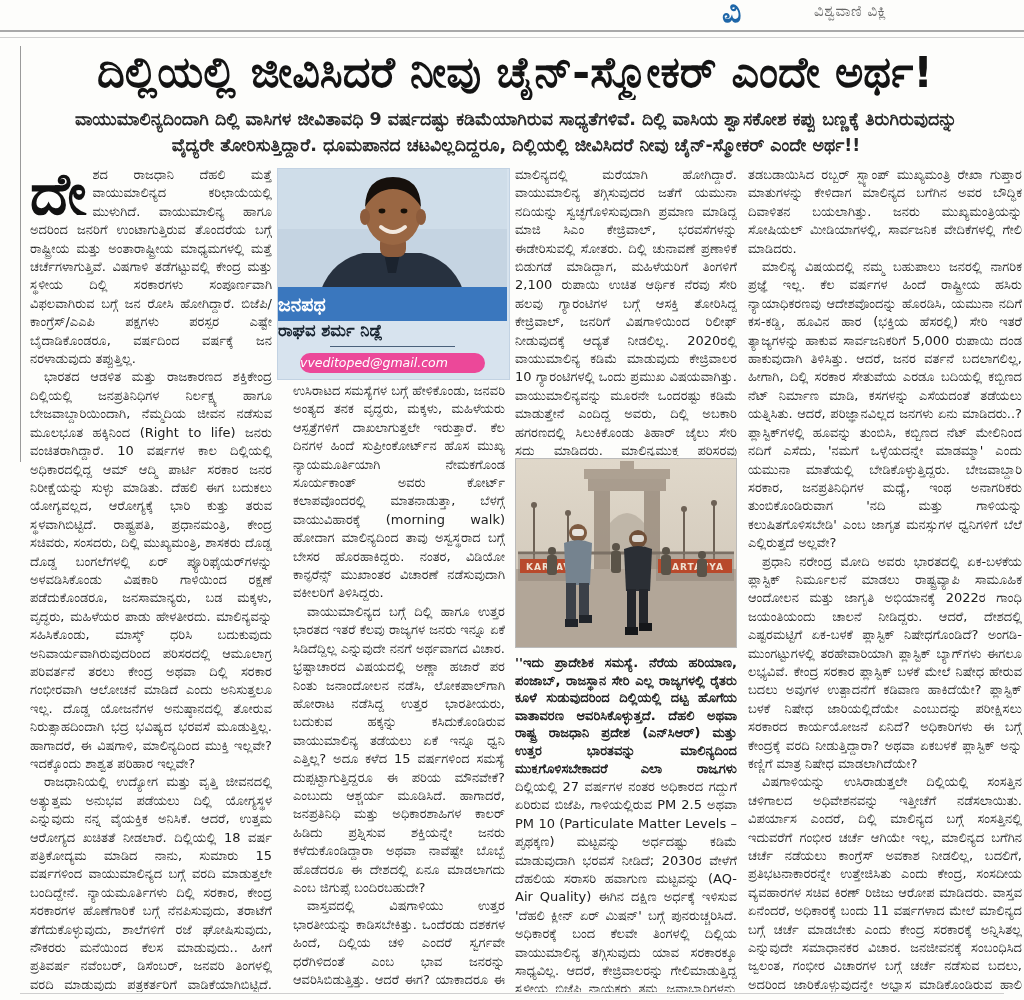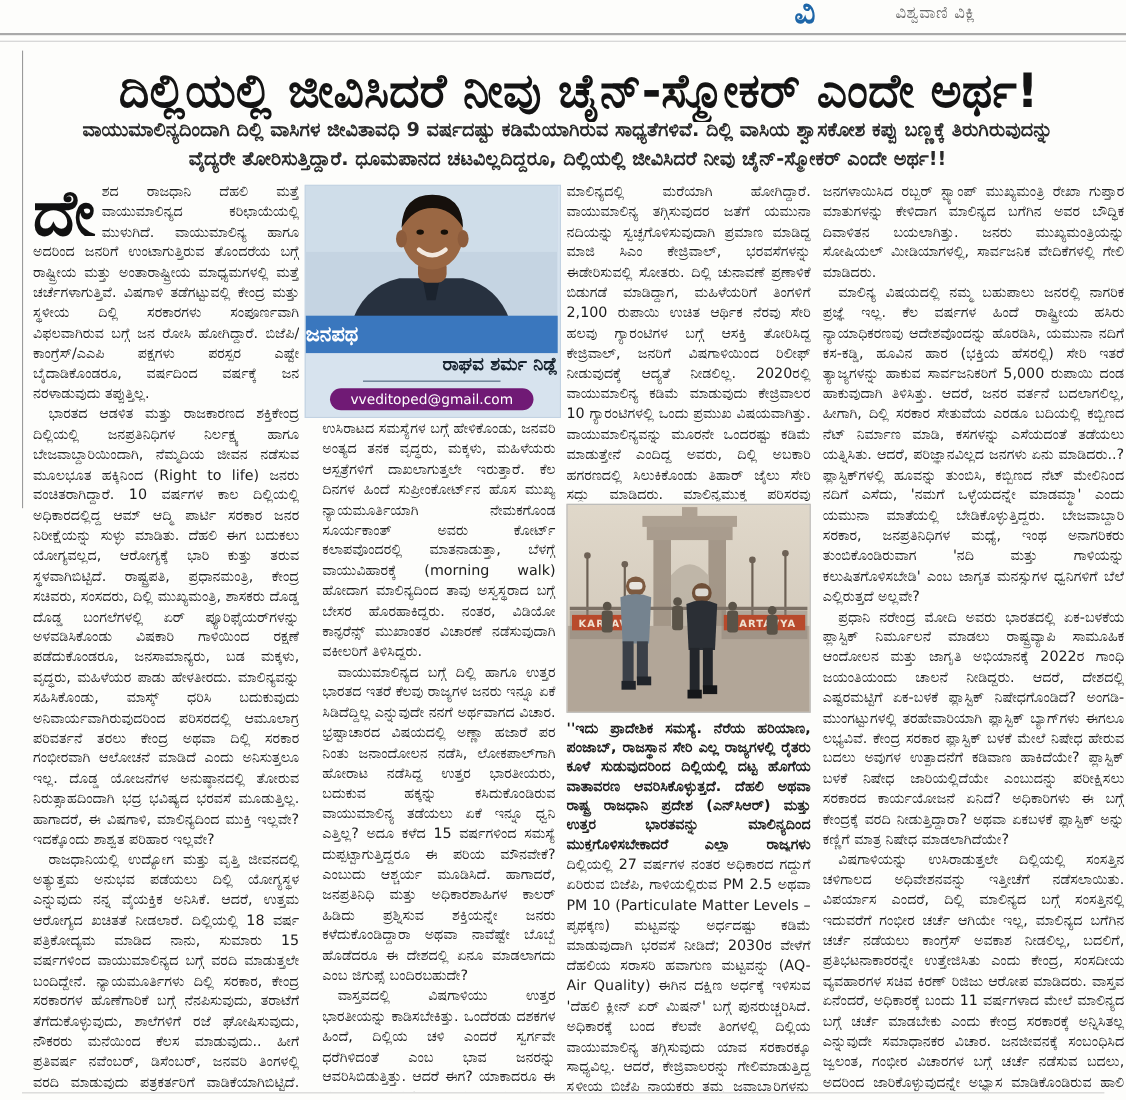--- a/index.html
+++ b/index.html
@@ -22,45 +22,45 @@
   .col p{margin:0;}
   .col p + p{text-indent:14px;}
   .dropcap{float:left;font-size:58px;line-height:52px;font-weight:bold;color:#111;
            padding-right:6px;padding-top:2px;}
   
   .author-box{position:absolute;left:277px;top:168px;width:231px;height:210px;
               background:#d7e3ee;border:1px solid #c2d2e2;}
   .author-photo{position:absolute;left:0;top:0;width:229px;height:130px;overflow:hidden;}
   .author-band{position:absolute;left:0;top:118px;width:229px;height:34px;background:#3a77be;
                color:#fff;font-size:19px;font-weight:bold;text-align:left;line-height:34px;}
-  .author-name{position:absolute;left:0;top:152px;width:229px;text-align:right;
+  .author-name{position:absolute;left:0;top:152px;width:229px;text-align:left;
                font-size:16.5px;font-weight:bold;color:#16222e;}
   .author-name-rule{position:absolute;left:52px;top:177px;width:125px;height:1px;background:#49607a;}
-  .author-email{position:absolute;left:22px;top:184px;width:185px;height:20px;background:#701a75;
-                border-radius:10px;color:#fff;font-size:12.5px;text-align:center;line-height:20px;
-                font-family:"DejaVu Sans","Liberation Sans",sans-serif;}
+  .author-email{position:absolute;left:22px;top:184px;width:185px;height:20px;background:#ec4899;
+                border-radius:10px;color:#fff;font-size:12.5px;text-align:left;line-height:20px;
+                font-family:"DejaVu Sans","Liberation Sans",sans-serif;font-style:italic;}
   
   .article-photo{position:absolute;left:515px;top:458px;width:222px;height:190px;
                  border:1px solid #bbb;box-sizing:border-box;background:#d8d0c3;}
   .caption{position:absolute;left:515px;top:654px;width:222px;height:120px;
            font-size:13px;font-weight:bold;line-height:17.6px;text-align:justify;color:#1a1a1a;
            overflow:hidden;}
   .rule-bottom{position:absolute;left:20px;top:993px;width:984px;height:1px;background:#cfcfcf;}
 </style>
 </head>
 <body>
 
 <div class="page">
 
   <div class="masthead-logo">ವಿ</div>
   <div class="masthead-tagline">ವಿಶ್ವವಾಣಿ ವಿಕ್ಲಿ</div>
   <div class="rule-top"></div>
 
   <div class="left-rule"></div>
-  <h1 class="headline" style="margin:11px;">ದಿಲ್ಲಿಯಲ್ಲಿ ಜೀವಿಸಿದರೆ ನೀವು ಚೈನ್-ಸ್ಮೋಕರ್ ಎಂದೇ ಅರ್ಥ!</h1>
+  <h1 class="headline" style="margin:0;">ದಿಲ್ಲಿಯಲ್ಲಿ ಜೀವಿಸಿದರೆ ನೀವು ಚೈನ್-ಸ್ಮೋಕರ್ ಎಂದೇ ಅರ್ಥ!</h1>
   <div class="standfirst">ವಾಯುಮಾಲಿನ್ಯದಿಂದಾಗಿ ದಿಲ್ಲಿ ವಾಸಿಗಳ ಜೀವಿತಾವಧಿ 9 ವರ್ಷದಷ್ಟು ಕಡಿಮೆಯಾಗಿರುವ ಸಾಧ್ಯತೆಗಳಿವೆ. ದಿಲ್ಲಿ ವಾಸಿಯ ಶ್ವಾಸಕೋಶ ಕಪ್ಪು ಬಣ್ಣಕ್ಕೆ ತಿರುಗಿರುವುದನ್ನು ವೈದ್ಯರೇ ತೋರಿಸುತ್ತಿದ್ದಾರೆ. ಧೂಮಪಾನದ ಚಟವಿಲ್ಲದಿದ್ದರೂ, ದಿಲ್ಲಿಯಲ್ಲಿ ಜೀವಿಸಿದರೆ ನೀವು ಚೈನ್-ಸ್ಮೋಕರ್ ಎಂದೇ ಅರ್ಥ!!</div>
 
   <div class="col" style="left:30px;top:166px;width:242px;height:826px;">
     <p style="margin:0;">
       <span class="dropcap">ದೇ</span><span>ಶದ ರಾಜಧಾನಿ ದೆಹಲಿ ಮತ್ತೆ ವಾಯುಮಾಲಿನ್ಯದ ಕರಿಛಾಯೆಯಲ್ಲಿ ಮುಳುಗಿದೆ. ವಾಯುಮಾಲಿನ್ಯ ಹಾಗೂ ಅದರಿಂದ ಜನರಿಗೆ ಉಂಟಾಗುತ್ತಿರುವ ತೊಂದರೆಯ ಬಗ್ಗೆ ರಾಷ್ಟ್ರೀಯ ಮತ್ತು ಅಂತಾರಾಷ್ಟ್ರೀಯ ಮಾಧ್ಯಮಗಳಲ್ಲಿ ಮತ್ತೆ ಚರ್ಚೆಗಳಾಗುತ್ತಿವೆ. ವಿಷಗಾಳಿ ತಡೆಗಟ್ಟುವಲ್ಲಿ ಕೇಂದ್ರ ಮತ್ತು ಸ್ಥಳೀಯ ದಿಲ್ಲಿ ಸರಕಾರಗಳು ಸಂಪೂರ್ಣವಾಗಿ ವಿಫಲವಾಗಿರುವ ಬಗ್ಗೆ ಜನ ರೋಸಿ ಹೋಗಿದ್ದಾರೆ. ಬಿಜೆಪಿ/ಕಾಂಗ್ರೆಸ್/ಎಎಪಿ ಪಕ್ಷಗಳು ಪರಸ್ಪರ ಎಷ್ಟೇ ಬೈದಾಡಿಕೊಂಡರೂ, ವರ್ಷದಿಂದ ವರ್ಷಕ್ಕೆ ಜನ ನರಳಾಡುವುದು ತಪ್ಪುತ್ತಿಲ್ಲ.</span>
     </p>
     <p>ಭಾರತದ ಆಡಳಿತ ಮತ್ತು ರಾಜಕಾರಣದ ಶಕ್ತಿಕೇಂದ್ರ ದಿಲ್ಲಿಯಲ್ಲಿ ಜನಪ್ರತಿನಿಧಿಗಳ ನಿರ್ಲಕ್ಷ್ಯ ಹಾಗೂ ಬೇಜವಾಬ್ದಾರಿಯಿಂದಾಗಿ, ನೆಮ್ಮದಿಯ ಜೀವನ ನಡೆಸುವ ಮೂಲಭೂತ ಹಕ್ಕಿನಿಂದ (Right to life) ಜನರು ವಂಚಿತರಾಗಿದ್ದಾರೆ. 10 ವರ್ಷಗಳ ಕಾಲ ದಿಲ್ಲಿಯಲ್ಲಿ ಅಧಿಕಾರದಲ್ಲಿದ್ದ ಆಮ್ ಆದ್ಮಿ ಪಾರ್ಟಿ ಸರಕಾರ ಜನರ ನಿರೀಕ್ಷೆಯನ್ನು ಸುಳ್ಳು ಮಾಡಿತು. ದೆಹಲಿ ಈಗ ಬದುಕಲು ಯೋಗ್ಯವಲ್ಲದ, ಆರೋಗ್ಯಕ್ಕೆ ಭಾರಿ ಕುತ್ತು ತರುವ ಸ್ಥಳವಾಗಿಬಿಟ್ಟಿದೆ. ರಾಷ್ಟ್ರಪತಿ, ಪ್ರಧಾನಮಂತ್ರಿ, ಕೇಂದ್ರ ಸಚಿವರು, ಸಂಸದರು, ದಿಲ್ಲಿ ಮುಖ್ಯಮಂತ್ರಿ, ಶಾಸಕರು ದೊಡ್ಡ ದೊಡ್ಡ ಬಂಗಲೆಗಳಲ್ಲಿ ಏರ್ ಪ್ಯೂರಿಫೈಯರ್‌ಗಳನ್ನು ಅಳವಡಿಸಿಕೊಂಡು ವಿಷಕಾರಿ ಗಾಳಿಯಿಂದ ರಕ್ಷಣೆ ಪಡೆದುಕೊಂಡರೂ, ಜನಸಾಮಾನ್ಯರು, ಬಡ ಮಕ್ಕಳು, ವೃದ್ಧರು, ಮಹಿಳೆಯರ ಪಾಡು ಹೇಳತೀರದು. ಮಾಲಿನ್ಯವನ್ನು ಸಹಿಸಿಕೊಂಡು, ಮಾಸ್ಕ್ ಧರಿಸಿ ಬದುಕುವುದು ಅನಿವಾರ್ಯವಾಗಿರುವುದರಿಂದ ಪರಿಸರದಲ್ಲಿ ಆಮೂಲಾಗ್ರ ಪರಿವರ್ತನೆ ತರಲು ಕೇಂದ್ರ ಅಥವಾ ದಿಲ್ಲಿ ಸರಕಾರ ಗಂಭೀರವಾಗಿ ಆಲೋಚನೆ ಮಾಡಿದೆ ಎಂದು ಅನಿಸುತ್ತಲೂ ಇಲ್ಲ. ದೊಡ್ಡ ಯೋಜನೆಗಳ ಅನುಷ್ಠಾನದಲ್ಲಿ ತೋರುವ ನಿರುತ್ಸಾಹದಿಂದಾಗಿ ಭದ್ರ ಭವಿಷ್ಯದ ಭರವಸೆ ಮೂಡುತ್ತಿಲ್ಲ. ಹಾಗಾದರೆ, ಈ ವಿಷಗಾಳಿ, ಮಾಲಿನ್ಯದಿಂದ ಮುಕ್ತಿ ಇಲ್ಲವೇ? ಇದಕ್ಕೊಂದು ಶಾಶ್ವತ ಪರಿಹಾರ ಇಲ್ಲವೇ?</p>
       <p>ರಾಜಧಾನಿಯಲ್ಲಿ ಉದ್ಯೋಗ ಮತ್ತು ವೃತ್ತಿ ಜೀವನದಲ್ಲಿ ಅತ್ಯುತ್ತಮ ಅನುಭವ ಪಡೆಯಲು ದಿಲ್ಲಿ ಯೋಗ್ಯಸ್ಥಳ ಎನ್ನುವುದು ನನ್ನ ವೈಯಕ್ತಿಕ ಅನಿಸಿಕೆ. ಆದರೆ, ಉತ್ತಮ ಆರೋಗ್ಯದ ಖಚಿತತೆ ನೀಡಲಾರೆ. ದಿಲ್ಲಿಯಲ್ಲಿ 18 ವರ್ಷ ಪತ್ರಿಕೋದ್ಯಮ ಮಾಡಿದ ನಾನು, ಸುಮಾರು 15 ವರ್ಷಗಳಿಂದ ವಾಯುಮಾಲಿನ್ಯದ ಬಗ್ಗೆ ವರದಿ ಮಾಡುತ್ತಲೇ ಬಂದಿದ್ದೇನೆ. ನ್ಯಾಯಮೂರ್ತಿಗಳು ದಿಲ್ಲಿ ಸರಕಾರ, ಕೇಂದ್ರ ಸರಕಾರಗಳ ಹೊಣೆಗಾರಿಕೆ ಬಗ್ಗೆ ನೆನಪಿಸುವುದು, ತರಾಟೆಗೆ ತೆಗೆದುಕೊಳ್ಳುವುದು, ಶಾಲೆಗಳಿಗೆ ರಜೆ ಘೋಷಿಸುವುದು, ನೌಕರರು ಮನೆಯಿಂದ ಕೆಲಸ ಮಾಡುವುದು.. ಹೀಗೆ ಪ್ರತಿವರ್ಷ ನವೆಂಬರ್, ಡಿಸೆಂಬರ್, ಜನವರಿ ತಿಂಗಳಲ್ಲಿ ವರದಿ ಮಾಡುವುದು ಪತ್ರಕರ್ತರಿಗೆ ವಾಡಿಕೆಯಾಗಿಬಿಟ್ಟಿದೆ. ಹಾಗಾಗಿ, ವಾಯುವಿನ ಗುಣಮಟ್ಟ ಸುಧಾರಿಸುತ್ತಿದೆ ಎಂಬ ವರದಿ ಮಾಡುವ ಭಾಗ್ಯ ನಮ್ಮದಾಗಲೇ ಇಲ್ಲ! ಬಹುಶಃ ಈ ನೋವು ನನ್ನಂತೆ ಅನೇಕ ಪತ್ರಕರ್ತರಲ್ಲಿ ಇರಲೂಬಹುದು.</p>
   </div>
 
@@ -184,21 +184,21 @@
     </svg>
   </div>
 
   <div class="caption">''ಇದು ಪ್ರಾದೇಶಿಕ ಸಮಸ್ಯೆ. ನೆರೆಯ ಹರಿಯಾಣ, ಪಂಜಾಬ್, ರಾಜಸ್ಥಾನ ಸೇರಿ ಎಲ್ಲ ರಾಜ್ಯಗಳಲ್ಲಿ ರೈತರು ಕೂಳೆ ಸುಡುವುದರಿಂದ ದಿಲ್ಲಿಯಲ್ಲಿ ದಟ್ಟ ಹೊಗೆಯ ವಾತಾವರಣ ಆವರಿಸಿಕೊಳ್ಳುತ್ತದೆ. ದೆಹಲಿ ಅಥವಾ ರಾಷ್ಟ್ರ ರಾಜಧಾನಿ ಪ್ರದೇಶ (ಎನ್‌ಸಿಆರ್) ಮತ್ತು ಉತ್ತರ ಭಾರತವನ್ನು ಮಾಲಿನ್ಯದಿಂದ ಮುಕ್ತಗೊಳಿಸಬೇಕಾದರೆ ಎಲ್ಲಾ ರಾಜ್ಯಗಳು ಒಗ್ಗೂಡಬೇಕು. ಹೀಗಾಗಿ, ಕೇಂದ್ರ ಸರಕಾರಕ್ಕೆ ಪ್ರಶ್ನೆಗಳನ್ನು ಕೇಳುವ ಸಮಯ ಬಂದಿದೆ'' ಎಂದು ಜಾರಿಕೊಂಡಿದ್ದರು.</div>
 
   <div class="col" style="left:515px;top:778px;width:222px;height:214px;">
     <p>ದಿಲ್ಲಿಯಲ್ಲಿ 27 ವರ್ಷಗಳ ನಂತರ ಅಧಿಕಾರದ ಗದ್ದುಗೆ ಏರಿರುವ ಬಿಜೆಪಿ, ಗಾಳಿಯಲ್ಲಿರುವ PM 2.5 ಅಥವಾ PM 10 (Particulate Matter Levels – ಪೃಥಕ್ಕಣ) ಮಟ್ಟವನ್ನು ಅರ್ಧದಷ್ಟು ಕಡಿಮೆ ಮಾಡುವುದಾಗಿ ಭರವಸೆ ನೀಡಿದೆ; 2030ರ ವೇಳೆಗೆ ದೆಹಲಿಯ ಸರಾಸರಿ ಹವಾಗುಣ ಮಟ್ಟವನ್ನು (AQ- Air Quality) ಈಗಿನ ದಕ್ಷಿಣ ಅರ್ಧಕ್ಕೆ ಇಳಿಸುವ 'ದೆಹಲಿ ಕ್ಲೀನ್ ಏರ್ ಮಿಷನ್' ಬಗ್ಗೆ ಪುನರುಚ್ಚರಿಸಿದೆ. ಅಧಿಕಾರಕ್ಕೆ ಬಂದ ಕೆಲವೇ ತಿಂಗಳಲ್ಲಿ ದಿಲ್ಲಿಯ ವಾಯುಮಾಲಿನ್ಯ ತಗ್ಗಿಸುವುದು ಯಾವ ಸರಕಾರಕ್ಕೂ ಸಾಧ್ಯವಿಲ್ಲ. ಆದರೆ, ಕೇಜ್ರಿವಾಲರನ್ನು ಗೇಲಿಮಾಡುತ್ತಿದ್ದ ಸ್ಥಳೀಯ ಬಿಜೆಪಿ ನಾಯಕರು ತಮ್ಮ ಜವಾಬ್ದಾರಿಗಳನ್ನು ಹೇಗೆ ನಿಭಾಯಿಸುತ್ತಾರೆ ಎನ್ನುವುದನ್ನು ಜನರು ಕುತೂಹಲದಿಂದ ಎದುರು ನೋಡುತ್ತಿದ್ದಾರೆ. ಕಾರ್ಯಕ್ರಮವೊಂದರಲ್ಲಿ AQI ಬಗ್ಗೆ ಸರಳ ವ್ಯಾಖ್ಯಾನ ನೀಡಲು</p>
   </div>
 
   <div class="col" style="left:748px;top:166px;width:274px;height:826px;">
-    <p>ಜನಗಳಾಯಿಸಿದ ರಬ್ಬರ್ ಸ್ಟ್ಯಾಂಪ್ ಮುಖ್ಯಮಂತ್ರಿ ರೇಖಾ ಗುಪ್ತಾರ ಮಾತುಗಳನ್ನು ಕೇಳಿದಾಗ ಮಾಲಿನ್ಯದ ಬಗೆಗಿನ ಅವರ ಬೌದ್ಧಿಕ ದಿವಾಳಿತನ ಬಯಲಾಗಿತ್ತು. ಜನರು ಮುಖ್ಯಮಂತ್ರಿಯನ್ನು ಸೋಷಿಯಲ್ ಮೀಡಿಯಾಗಳಲ್ಲಿ, ಸಾರ್ವಜನಿಕ ವೇದಿಕೆಗಳಲ್ಲಿ ಗೇಲಿ ಮಾಡಿದರು.</p>
+    <p>ತಡಬಡಾಯಿಸಿದ ರಬ್ಬರ್ ಸ್ಟ್ಯಾಂಪ್ ಮುಖ್ಯಮಂತ್ರಿ ರೇಖಾ ಗುಪ್ತಾರ ಮಾತುಗಳನ್ನು ಕೇಳಿದಾಗ ಮಾಲಿನ್ಯದ ಬಗೆಗಿನ ಅವರ ಬೌದ್ಧಿಕ ದಿವಾಳಿತನ ಬಯಲಾಗಿತ್ತು. ಜನರು ಮುಖ್ಯಮಂತ್ರಿಯನ್ನು ಸೋಷಿಯಲ್ ಮೀಡಿಯಾಗಳಲ್ಲಿ, ಸಾರ್ವಜನಿಕ ವೇದಿಕೆಗಳಲ್ಲಿ ಗೇಲಿ ಮಾಡಿದರು.</p>
       <p>ಮಾಲಿನ್ಯ ವಿಷಯದಲ್ಲಿ ನಮ್ಮ ಬಹುಪಾಲು ಜನರಲ್ಲಿ ನಾಗರಿಕ ಪ್ರಜ್ಞೆ ಇಲ್ಲ. ಕೆಲ ವರ್ಷಗಳ ಹಿಂದೆ ರಾಷ್ಟ್ರೀಯ ಹಸಿರು ನ್ಯಾಯಾಧಿಕರಣವು ಆದೇಶವೊಂದನ್ನು ಹೊರಡಿಸಿ, ಯಮುನಾ ನದಿಗೆ ಕಸ-ಕಡ್ಡಿ, ಹೂವಿನ ಹಾರ (ಭಕ್ತಿಯ ಹೆಸರಲ್ಲಿ) ಸೇರಿ ಇತರೆ ತ್ಯಾಜ್ಯಗಳನ್ನು ಹಾಕುವ ಸಾರ್ವಜನಿಕರಿಗೆ 5,000 ರುಪಾಯಿ ದಂಡ ಹಾಕುವುದಾಗಿ ತಿಳಿಸಿತ್ತು. ಆದರೆ, ಜನರ ವರ್ತನೆ ಬದಲಾಗಲಿಲ್ಲ, ಹೀಗಾಗಿ, ದಿಲ್ಲಿ ಸರಕಾರ ಸೇತುವೆಯ ಎರಡೂ ಬದಿಯಲ್ಲಿ ಕಬ್ಬಿಣದ ನೆಟ್ ನಿರ್ಮಾಣ ಮಾಡಿ, ಕಸಗಳನ್ನು ಎಸೆಯದಂತೆ ತಡೆಯಲು ಯತ್ನಿಸಿತು. ಆದರೆ, ಪರಿಜ್ಞಾನವಿಲ್ಲದ ಜನಗಳು ಏನು ಮಾಡಿದರು..? ಪ್ಲಾಸ್ಟಿಕ್‌ಗಳಲ್ಲಿ ಹೂವನ್ನು ತುಂಬಿಸಿ, ಕಬ್ಬಿಣದ ನೆಟ್ ಮೇಲಿನಿಂದ ನದಿಗೆ ಎಸೆದು, 'ನಮಗೆ ಒಳ್ಳೆಯದನ್ನೇ ಮಾಡಮ್ಮಾ' ಎಂದು ಯಮುನಾ ಮಾತೆಯಲ್ಲಿ ಬೇಡಿಕೊಳ್ಳುತ್ತಿದ್ದರು. ಬೇಜವಾಬ್ದಾರಿ ಸರಕಾರ, ಜನಪ್ರತಿನಿಧಿಗಳ ಮಧ್ಯೆ, ಇಂಥ ಅನಾಗರಿಕರು ತುಂಬಿಕೊಂಡಿರುವಾಗ 'ನದಿ ಮತ್ತು ಗಾಳಿಯನ್ನು ಕಲುಷಿತಗೊಳಿಸಬೇಡಿ' ಎಂಬ ಜಾಗೃತ ಮನಸ್ಸುಗಳ ಧ್ವನಿಗಳಿಗೆ ಬೆಲೆ ಎಲ್ಲಿರುತ್ತದೆ ಅಲ್ಲವೇ?</p>
       <p>ಪ್ರಧಾನಿ ನರೇಂದ್ರ ಮೋದಿ ಅವರು ಭಾರತದಲ್ಲಿ ಏಕ-ಬಳಕೆಯ ಪ್ಲಾಸ್ಟಿಕ್ ನಿರ್ಮೂಲನೆ ಮಾಡಲು ರಾಷ್ಟ್ರವ್ಯಾಪಿ ಸಾಮೂಹಿಕ ಆಂದೋಲನ ಮತ್ತು ಜಾಗೃತಿ ಅಭಿಯಾನಕ್ಕೆ 2022ರ ಗಾಂಧಿ ಜಯಂತಿಯಂದು ಚಾಲನೆ ನೀಡಿದ್ದರು. ಆದರೆ, ದೇಶದಲ್ಲಿ ಎಷ್ಟರಮಟ್ಟಿಗೆ ಏಕ-ಬಳಕೆ ಪ್ಲಾಸ್ಟಿಕ್ ನಿಷೇಧಗೊಂಡಿದೆ? ಅಂಗಡಿ-ಮುಂಗಟ್ಟುಗಳಲ್ಲಿ ತರಹೇವಾರಿಯಾಗಿ ಪ್ಲಾಸ್ಟಿಕ್ ಬ್ಯಾಗ್‌ಗಳು ಈಗಲೂ ಲಭ್ಯವಿವೆ. ಕೇಂದ್ರ ಸರಕಾರ ಪ್ಲಾಸ್ಟಿಕ್ ಬಳಕೆ ಮೇಲೆ ನಿಷೇಧ ಹೇರುವ ಬದಲು ಅವುಗಳ ಉತ್ಪಾದನೆಗೆ ಕಡಿವಾಣ ಹಾಕಿದೆಯೇ? ಪ್ಲಾಸ್ಟಿಕ್ ಬಳಕೆ ನಿಷೇಧ ಜಾರಿಯಲ್ಲಿದೆಯೇ ಎಂಬುದನ್ನು ಪರೀಕ್ಷಿಸಲು ಸರಕಾರದ ಕಾರ್ಯಯೋಜನೆ ಏನಿದೆ? ಅಧಿಕಾರಿಗಳು ಈ ಬಗ್ಗೆ ಕೇಂದ್ರಕ್ಕೆ ವರದಿ ನೀಡುತ್ತಿದ್ದಾರಾ? ಅಥವಾ ಏಕಬಳಕೆ ಪ್ಲಾಸ್ಟಿಕ್ ಅನ್ನು ಕಣ್ಣಿಗೆ ಮಾತ್ರ ನಿಷೇಧ ಮಾಡಲಾಗಿದೆಯೇ?</p>
       <p>ವಿಷಗಾಳಿಯನ್ನು ಉಸಿರಾಡುತ್ತಲೇ ದಿಲ್ಲಿಯಲ್ಲಿ ಸಂಸತ್ತಿನ ಚಳಿಗಾಲದ ಅಧಿವೇಶನವನ್ನು ಇತ್ತೀಚೆಗೆ ನಡೆಸಲಾಯಿತು. ವಿಪರ್ಯಾಸ ಎಂದರೆ, ದಿಲ್ಲಿ ಮಾಲಿನ್ಯದ ಬಗ್ಗೆ ಸಂಸತ್ತಿನಲ್ಲಿ ಇದುವರೆಗೆ ಗಂಭೀರ ಚರ್ಚೆ ಆಗಿಯೇ ಇಲ್ಲ, ಮಾಲಿನ್ಯದ ಬಗೆಗಿನ ಚರ್ಚೆ ನಡೆಯಲು ಕಾಂಗ್ರೆಸ್ ಅವಕಾಶ ನೀಡಲಿಲ್ಲ, ಬದಲಿಗೆ, ಪ್ರತಿಭಟನಾಕಾರರನ್ನೇ ಉತ್ತೇಜಿಸಿತು ಎಂದು ಕೇಂದ್ರ, ಸಂಸದೀಯ ವ್ಯವಹಾರಗಳ ಸಚಿವ ಕಿರಣ್ ರಿಜಿಜು ಆರೋಪ ಮಾಡಿದರು. ವಾಸ್ತವ ಏನೆಂದರೆ, ಅಧಿಕಾರಕ್ಕೆ ಬಂದು 11 ವರ್ಷಗಳಾದ ಮೇಲೆ ಮಾಲಿನ್ಯದ ಬಗ್ಗೆ ಚರ್ಚೆ ಮಾಡಬೇಕು ಎಂದು ಕೇಂದ್ರ ಸರಕಾರಕ್ಕೆ ಅನ್ನಿಸಿತಲ್ಲ ಎನ್ನುವುದೇ ಸಮಾಧಾನಕರ ವಿಚಾರ. ಜನಜೀವನಕ್ಕೆ ಸಂಬಂಧಿಸಿದ ಜ್ವಲಂತ, ಗಂಭೀರ ವಿಚಾರಗಳ ಬಗ್ಗೆ ಚರ್ಚೆ ನಡೆಸುವ ಬದಲು, ಅದರಿಂದ ಜಾರಿಕೊಳ್ಳುವುದನ್ನೇ ಅಭ್ಯಾಸ ಮಾಡಿಕೊಂಡಿರುವ ಹಾಲಿ ಕೇಂದ್ರ ಸರಕಾರ ಫೆಬ್ರವರಿಯ ಬಜೆಟ್ ಅಧಿವೇಶನದಲ್ಲಿ ಇದನ್ನು ಚರ್ಚಿಸುವ ಸಾಧ್ಯತೆ ಕಡಿಮೆ.</p>
   </div>
 
   <div class="rule-bottom"></div>
 
 </div>
 
 </body></html>

